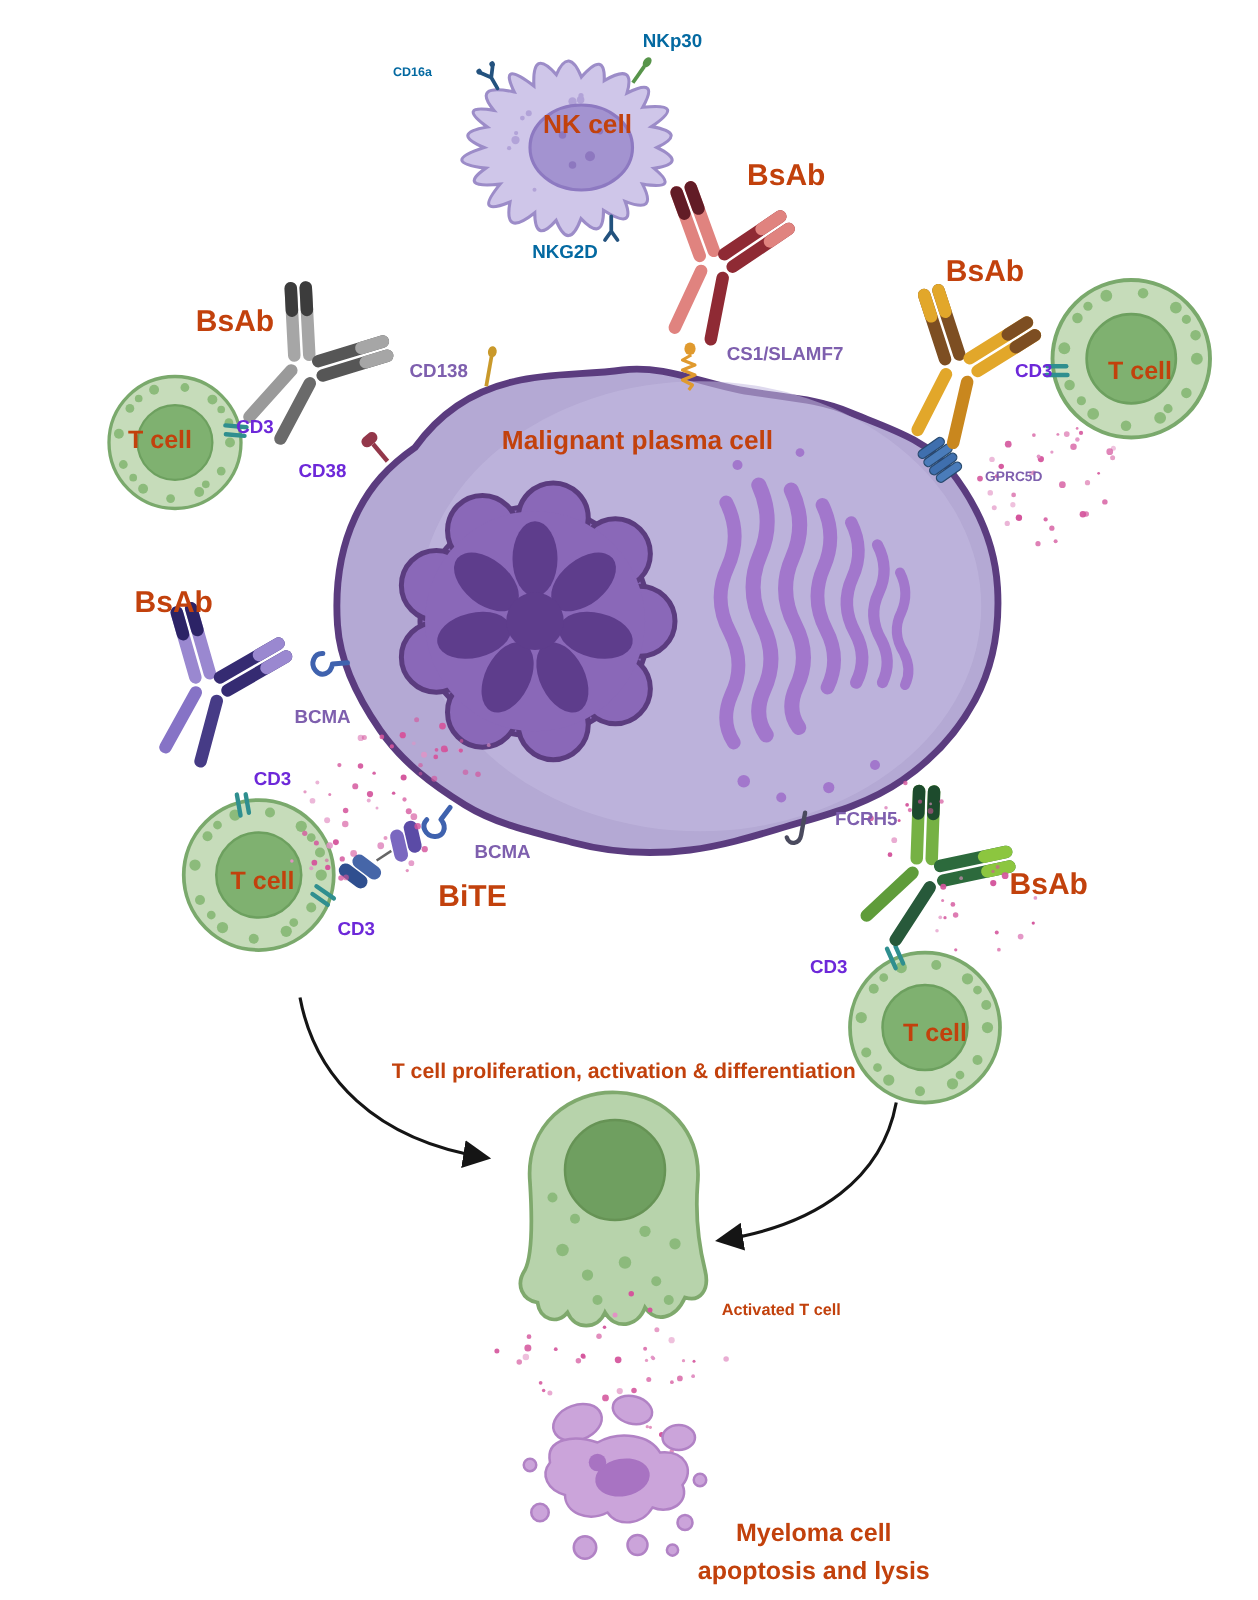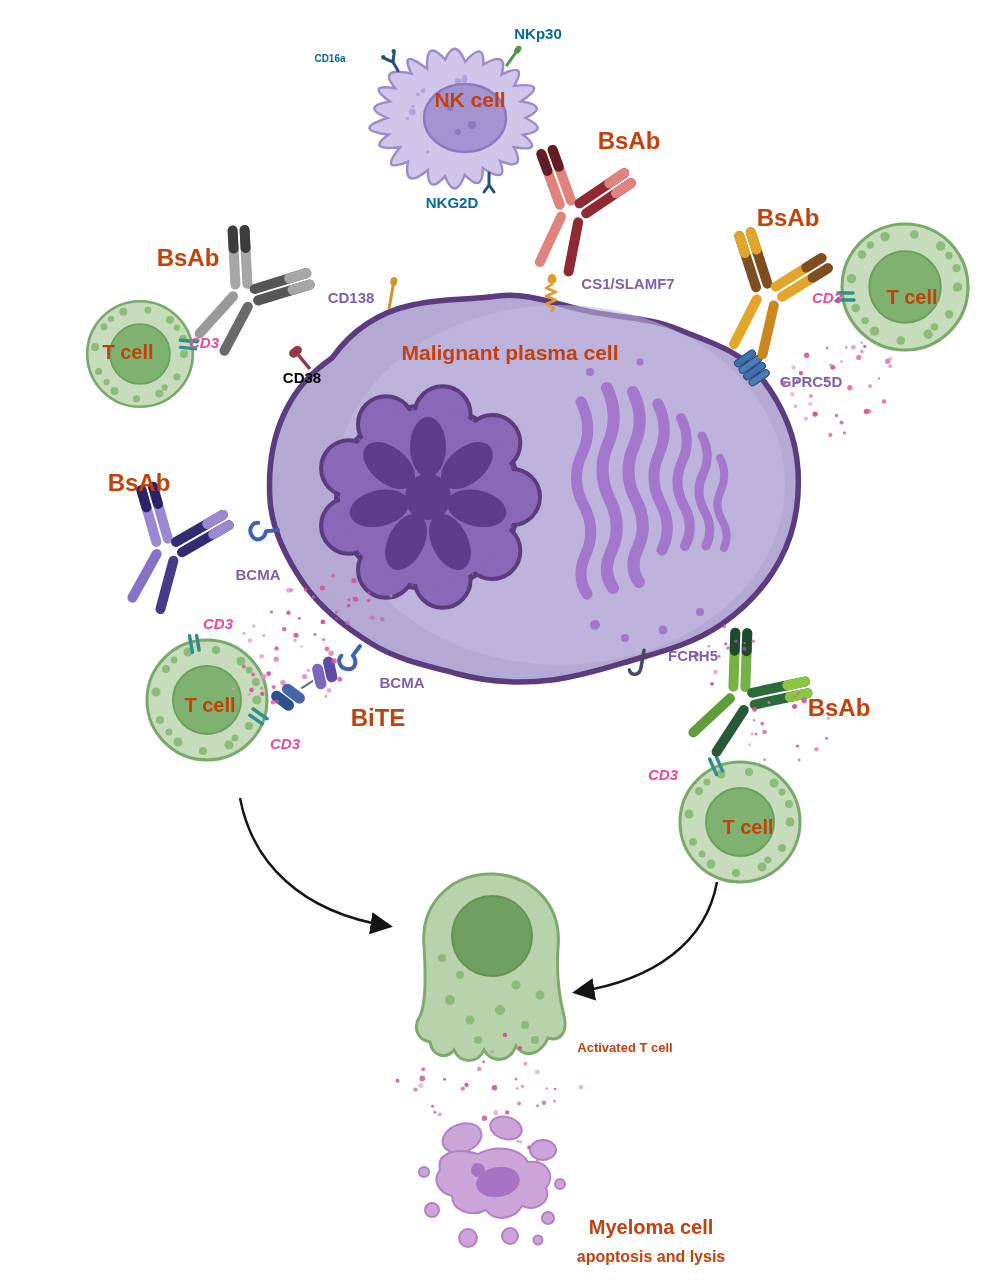--- a/index.html
+++ b/index.html
@@ -1,23 +1,23 @@
 <!DOCTYPE html>
 <html><head>
 <meta charset="utf-8">
 <style>
   * { box-sizing: border-box; }
   body { margin: 0; background: #ffffff; font-family: "Liberation Sans", sans-serif; }
   .canvas { position: relative; width: 1006px; height: 1280px; background: #ffffff; overflow: hidden; }
   svg.layer { position: absolute; left: 0; top: 0; }
   .lbl { position: absolute; transform: translate(-50%,-50%); font-weight: 700; color: #c2410c; white-space: nowrap; line-height: 1.1; }
   .purple { color: #7e5fae; }
-  .teal   { color: #ec4899; font-style: italic; }
+  .teal   { color: #6d28d9; }
   .blue   { color: #0369a1; }
-  .maroon { color: #000000; margin-left: 44px; }
+  .maroon { color: #6d28d9; }
   
   .ab-red    { --a1:#e0837f; --a2:#621c26; --b1:#8f2a34; --b2:#e0837f; --s1:#e0837f; --s2:#8f2a34; }
   .ab-gold   { --a1:#7d4e22; --a2:#e2a72a; --b1:#e2a72a; --b2:#7d4e22; --s1:#e2a72a; --s2:#c9871e; }
   .ab-gray   { --a1:#a6a6a6; --a2:#3c3c3c; --b1:#565656; --b2:#a6a6a6; --s1:#9a9a9a; --s2:#6a6a6a; }
   .ab-purple { --a1:#9a88d0; --a2:#2c2366; --b1:#352b72; --b2:#9a88d0; --s1:#8673c6; --s2:#463b86; }
   .ab-green  { --a1:#76b144; --a2:#1d4b2d; --b1:#2c6a3c; --b2:#8cc63f; --s1:#5f9c3a; --s2:#27593a; }
 </style>
 </head>
 <body>
 
@@ -472,21 +472,21 @@
 <div class="lbl blue" style="left:330px;top:58px;font-size:10px">CD16a</div>
 <div class="lbl blue" style="left:538px;top:34px;font-size:15px">NKp30</div>
 <div class="lbl blue" style="left:452px;top:203px;font-size:15px">NKG2D</div>
 
 <div class="lbl" style="left:629px;top:141px;font-size:24px">BsAb</div>
 <div class="lbl purple" style="left:628px;top:284px;font-size:15px">CS1/SLAMF7</div>
 
 <div class="lbl" style="left:788px;top:218px;font-size:24px">BsAb</div>
 <div class="lbl teal" style="left:827px;top:298px;font-size:15px">CD3</div>
 <div class="lbl" style="left:912px;top:297px;font-size:20px">T cell</div>
-<div class="lbl purple" style="left:811px;top:382px;font-size:15px">GPRC5D</div>
+<div class="lbl purple" style="left:811px;top:382px;font-size:11px">GPRC5D</div>
 
 <div class="lbl" style="left:188px;top:258px;font-size:24px">BsAb</div>
 <div class="lbl" style="left:128px;top:352px;font-size:20px">T cell</div>
 <div class="lbl teal" style="left:204px;top:343px;font-size:15px">CD3</div>
 <div class="lbl maroon" style="left:258px;top:378px;font-size:15px">CD38</div>
 <div class="lbl purple" style="left:351px;top:298px;font-size:15px">CD138</div>
 
 <div class="lbl" style="left:510px;top:353px;font-size:21px">Malignant plasma cell</div>
 
 <div class="lbl" style="left:139px;top:483px;font-size:24px">BsAb</div>
@@ -496,17 +496,18 @@
 
 <div class="lbl purple" style="left:402px;top:683px;font-size:15px">BCMA</div>
 <div class="lbl" style="left:378px;top:718px;font-size:24px">BiTE</div>
 <div class="lbl teal" style="left:285px;top:744px;font-size:15px">CD3</div>
 
 <div class="lbl purple" style="left:693px;top:656px;font-size:15px">FCRH5</div>
 <div class="lbl" style="left:839px;top:708px;font-size:24px">BsAb</div>
 <div class="lbl teal" style="left:663px;top:775px;font-size:15px">CD3</div>
 <div class="lbl" style="left:748px;top:827px;font-size:20px">T cell</div>
 
+<div class="lbl" style="left:499px;top:858px;font-size:17px">T cell proliferation, activation &amp; differentiation</div>
 <div class="lbl" style="left:625px;top:1048px;font-size:13px">Activated T cell</div>
 <div class="lbl" style="left:651px;top:1227px;font-size:20px">Myeloma cell</div>
-<div class="lbl" style="left:651px;top:1257px;font-size:16px">apoptosis and lysis</div>
+<div class="lbl" style="left:651px;top:1257px;font-size:20px">apoptosis and lysis</div>
 
 </div>
 
 </body></html>

